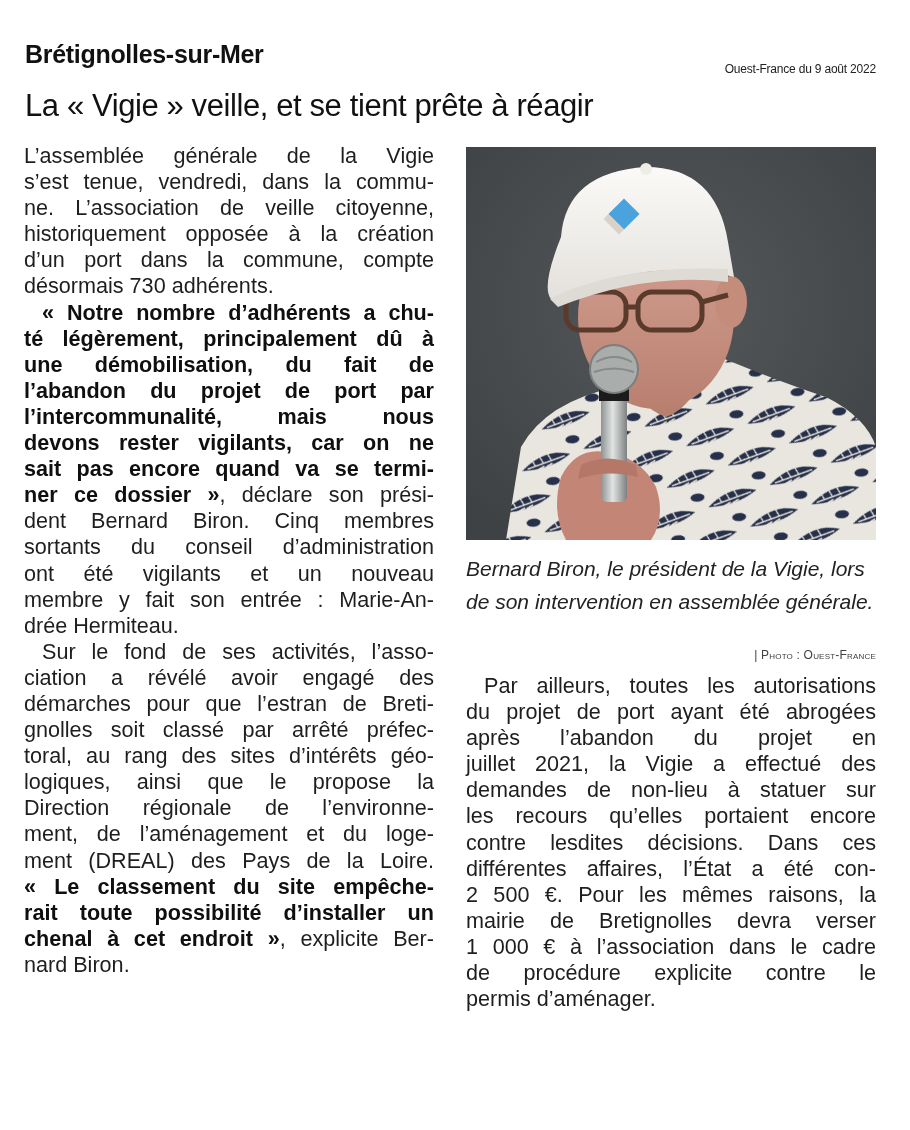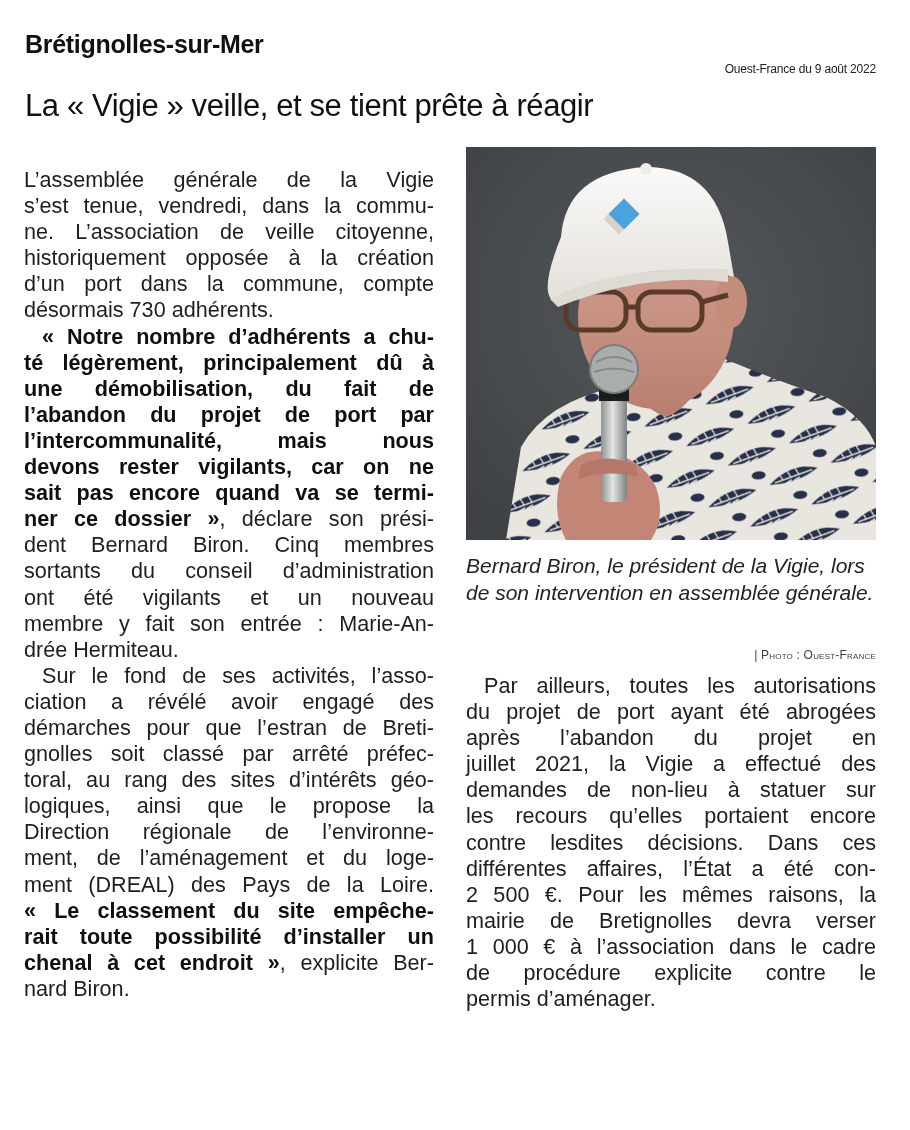--- a/index.html
+++ b/index.html
@@ -1,51 +1,51 @@
 <!DOCTYPE html>
 <html><head>
 <meta charset="utf-8">
 <style>
   html, body { margin: 0; padding: 0; background: #ffffff; }
   body {
     width: 910px; height: 1130px; position: relative; overflow: hidden;
     font-family: "Liberation Sans", "DejaVu Sans", sans-serif; color: #1a1a1a;
   }
   .location {
-    position: absolute; left: 25px; top: 30px;
+    position: absolute; left: 25px; top: 40px;
     font-size: 25px; font-weight: bold; letter-spacing: -0.3px; color: #111;
   }
   .source {
     position: absolute; right: 34px; top: 62px;
     font-size: 12px; color: #222; letter-spacing: -0.2px;
   }
   .headline {
     position: absolute; left: 25px; top: 88px;
     font-size: 31px; font-weight: normal; color: #111; letter-spacing: -0.4px;
     margin: 0;
   }
   .col {
     position: absolute; font-size: 21.6px; line-height: 26.1px; color: #1e1e1e;
     text-align: justify; hyphens: manual;
   }
-  .col-left { left: 24px; top: 143px; width: 410px; margin-top: 24px; }
+  .col-left { left: 24px; top: 143px; width: 410px; }
   .col-right { left: 466px; top: 673px; width: 410px; }
   .line { display: block; text-align: justify; text-align-last: justify; white-space: nowrap; overflow: visible; }
   .line.last { text-align-last: left; }
   .indent { padding-left: 18px; }
   b { font-weight: bold; color: #0f0f0f; }
 
   .photo {
     position: absolute; left: 466px; top: 147px; width: 410px; height: 393px;
     overflow: hidden; background: #4a4d50;
   }
   .photo svg { display: block; }
   .caption {
     position: absolute; left: 466px; top: 552px; width: 412px;
-    font-size: 21px; line-height: 27px; font-style: italic; color: #222;
+    font-size: 21px; line-height: 33px; font-style: italic; color: #222;
   }
   .credit {
     position: absolute; right: 34px; top: 620px;
     font-size: 12px; color: #404040; font-variant: small-caps; letter-spacing: 0.2px; margin-top: 28px;
   }
 </style>
 </head>
 <body>
 
 <div>

